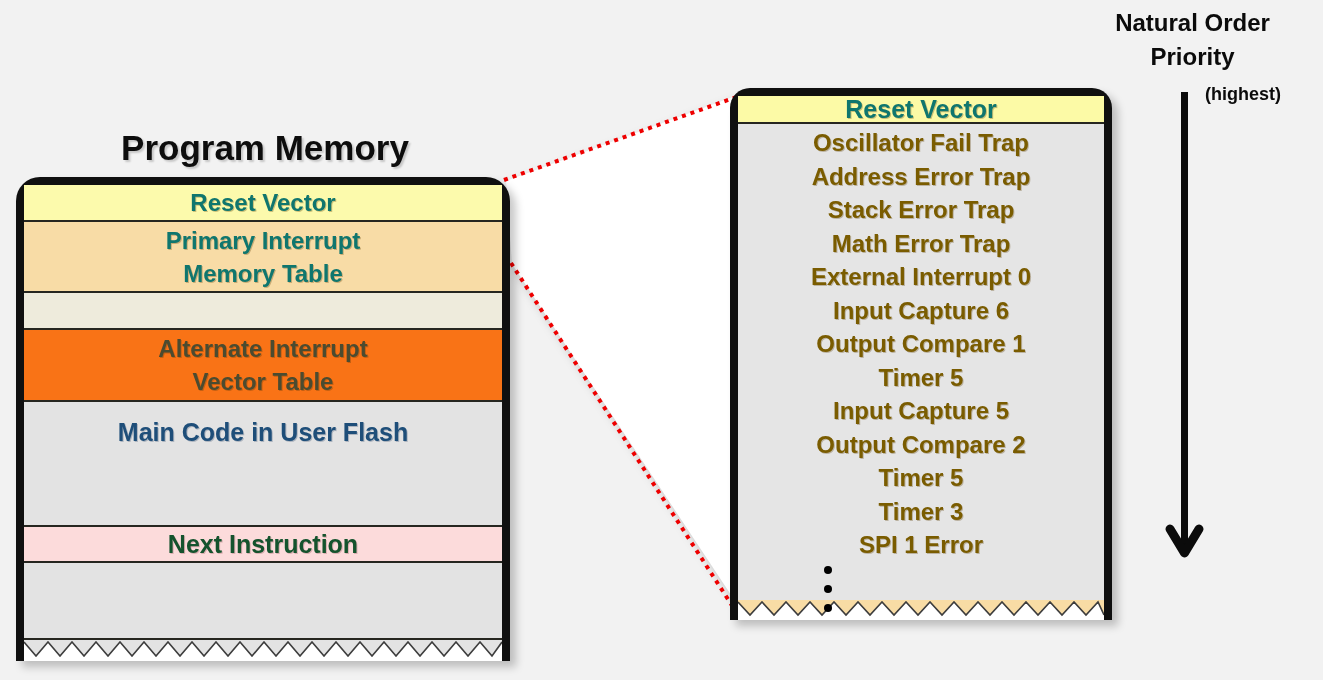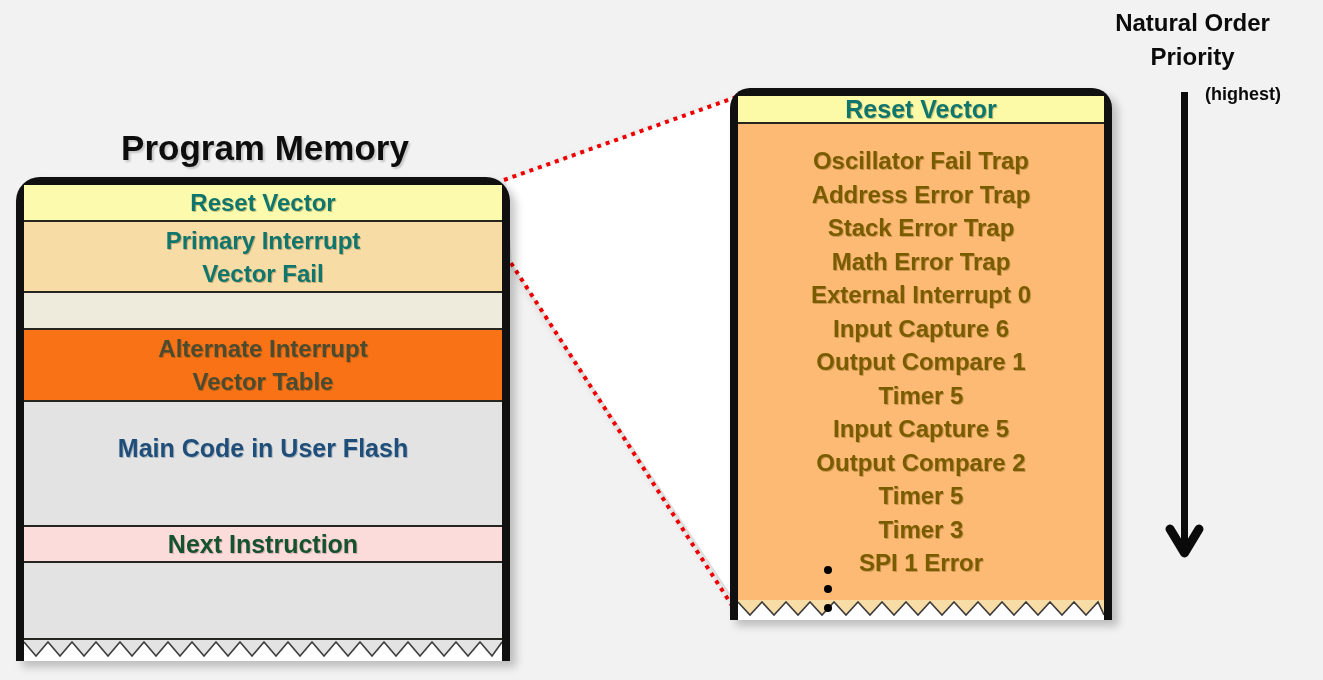--- a/index.html
+++ b/index.html
@@ -23,21 +23,21 @@
   .sect{
     box-sizing:border-box;display:flex;align-items:center;justify-content:center;
     text-align:center;white-space:pre-line;border-bottom:2px solid #262620;
     line-height:33px;
   }
   .sect:last-of-type{border-bottom:none;}
   .gold{color:#0f766e;text-shadow:1px 1px 0 rgba(90,60,0,0.30);}
   .zigstrip{position:relative;box-sizing:border-box;border-bottom:none;}
   .zigstrip svg{position:absolute;left:0;top:0;width:100%;height:100%;display:block;}
   
-  .veclist{box-sizing:border-box;background:#fdba74;padding-top:20px;position:relative;}
+  .veclist{box-sizing:border-box;background:#e5e5e5;padding-top:2px;position:relative;}
   .vec-entry{
     text-align:center;font-size:24px;line-height:33.5px;color:#7a5c00;
     text-shadow:1px 1px 0 rgba(90,60,0,0.30);
   }
   .dots{position:absolute;left:86px;top:470px;width:8px;z-index:3;}
   .dot{width:8px;height:8px;border-radius:50%;background:#000;margin-bottom:11px;}
   
   .pm-title{
     position:absolute;left:20px;top:128px;width:490px;text-align:center;
     font-size:35px;color:#0d0d0d;z-index:3;
@@ -61,25 +61,25 @@
     <polygon points="506,181 741,94 741,610 512,264" fill="#ffffff"></polygon>
     <line x1="504" y1="180" x2="742" y2="95" stroke="#ee0000" stroke-width="4" stroke-dasharray="4 5"></line>
     <line x1="511" y1="263" x2="733" y2="607" stroke="#ee0000" stroke-width="4" stroke-dasharray="4 5"></line>
   </svg>
 
   <div class="pm-title">Program Memory</div>
 
   <div class="membox box-left">
     <div class="sect gold" style="height:37px;background:#fcfaac;font-size:24px;">Reset Vector</div>
     <div class="sect gold" style="height:71px;background:#f8dca6;font-size:24px;">Primary Interrupt
-Vector Fail</div>
+Memory Table</div>
     <div class="sect" style="height:37px;background:#eeebdc;"></div>
     <div class="sect" style="height:72px;background:#f97316;font-size:24px;color:#4b4b30;text-shadow:1px 1px 0 rgba(40,40,10,0.25);">Alternate Interrupt
 Vector Table</div>
-    <div class="sect" style="height:125px;background:#e3e3e3;font-size:25px;color:#1e4e79;align-items:flex-start;padding-top:30px;text-shadow:1px 1px 0 rgba(10,40,80,0.25);text-align:right;">Main Code in User Flash</div>
+    <div class="sect" style="height:125px;background:#e3e3e3;font-size:25px;color:#1e4e79;align-items:flex-start;padding-top:14px;text-shadow:1px 1px 0 rgba(10,40,80,0.25);text-align:right;">Main Code in User Flash</div>
     <div class="sect" style="height:36px;background:#fcdbdb;font-size:25px;color:#14532d;text-shadow:1px 1px 0 rgba(120,40,50,0.25);">Next Instruction</div>
     <div class="sect" style="height:77px;background:#e3e3e3;"></div>
     <div class="zigstrip" style="height:21px;background:#e3e3e3;">
       <svg preserveAspectRatio="none" viewBox="0 0 478 21">
           <polygon points="0,2 12,16 24,2 36,16 48,2 60,16 72,2 84,16 96,2 108,16 120,2 132,16 144,2 156,16 168,2 180,16 192,2 204,16 216,2 228,16 240,2 252,16 264,2 276,16 288,2 300,16 312,2 324,16 336,2 348,16 360,2 372,16 384,2 396,16 408,2 420,16 432,2 444,16 456,2 468,16 478,2 478,21 0,21" fill="#ffffff"></polygon>
           <polyline points="0,2 12,16 24,2 36,16 48,2 60,16 72,2 84,16 96,2 108,16 120,2 132,16 144,2 156,16 168,2 180,16 192,2 204,16 216,2 228,16 240,2 252,16 264,2 276,16 288,2 300,16 312,2 324,16 336,2 348,16 360,2 372,16 384,2 396,16 408,2 420,16 432,2 444,16 456,2 468,16 478,2" fill="none" stroke="#3d3d3d" stroke-width="1.6"></polyline>
         </svg>
     </div>
   </div>
 

